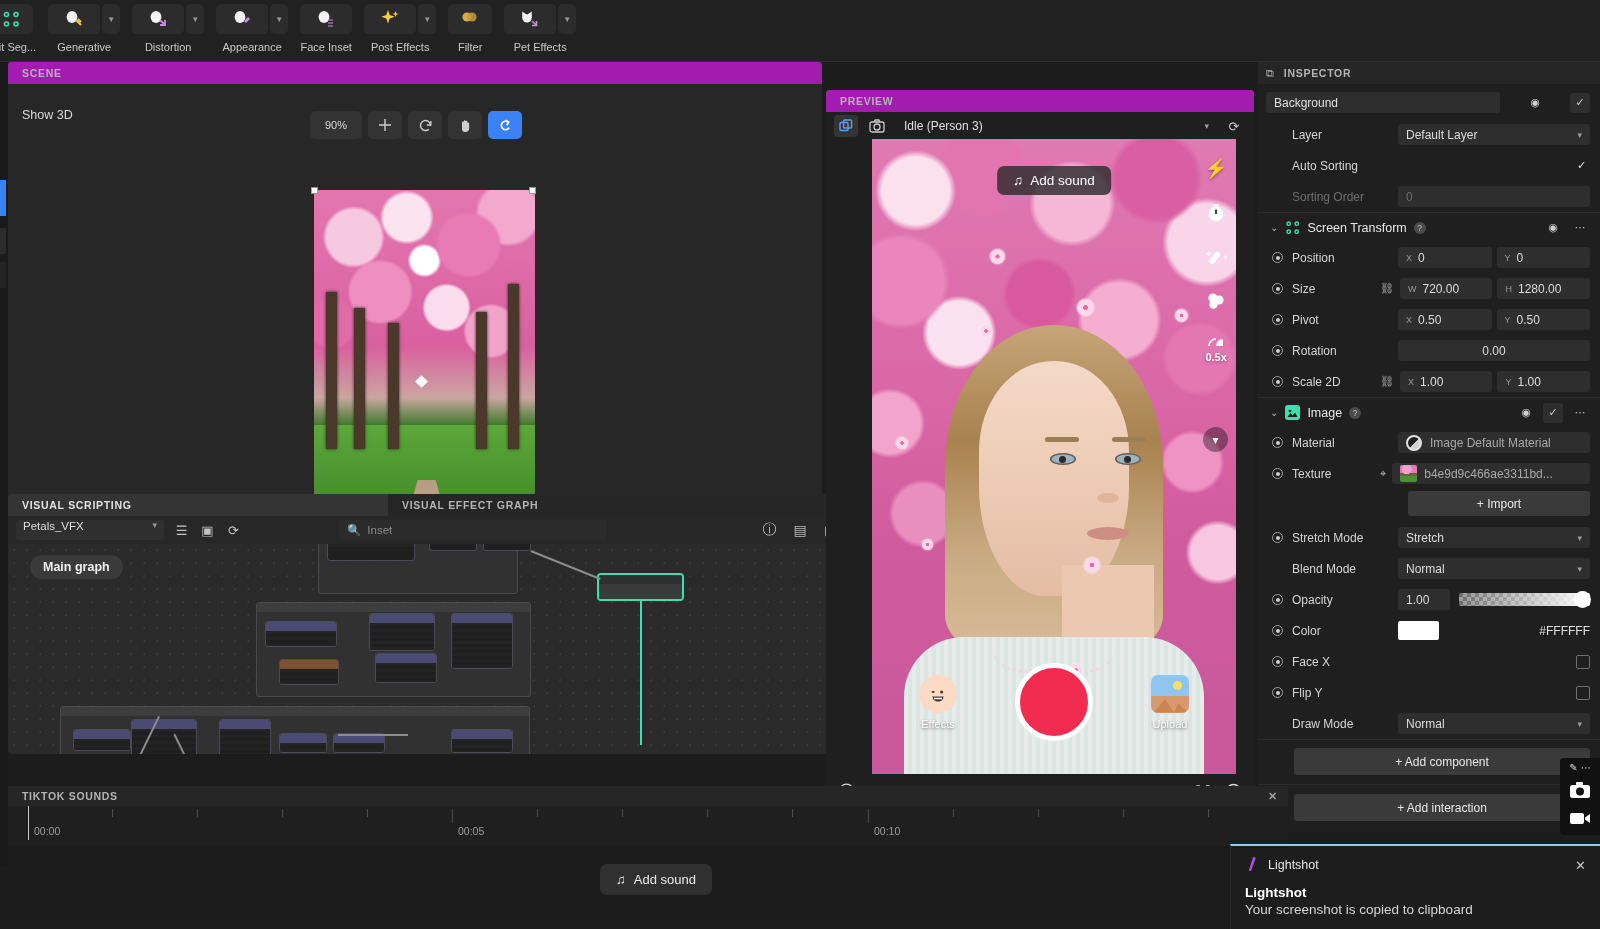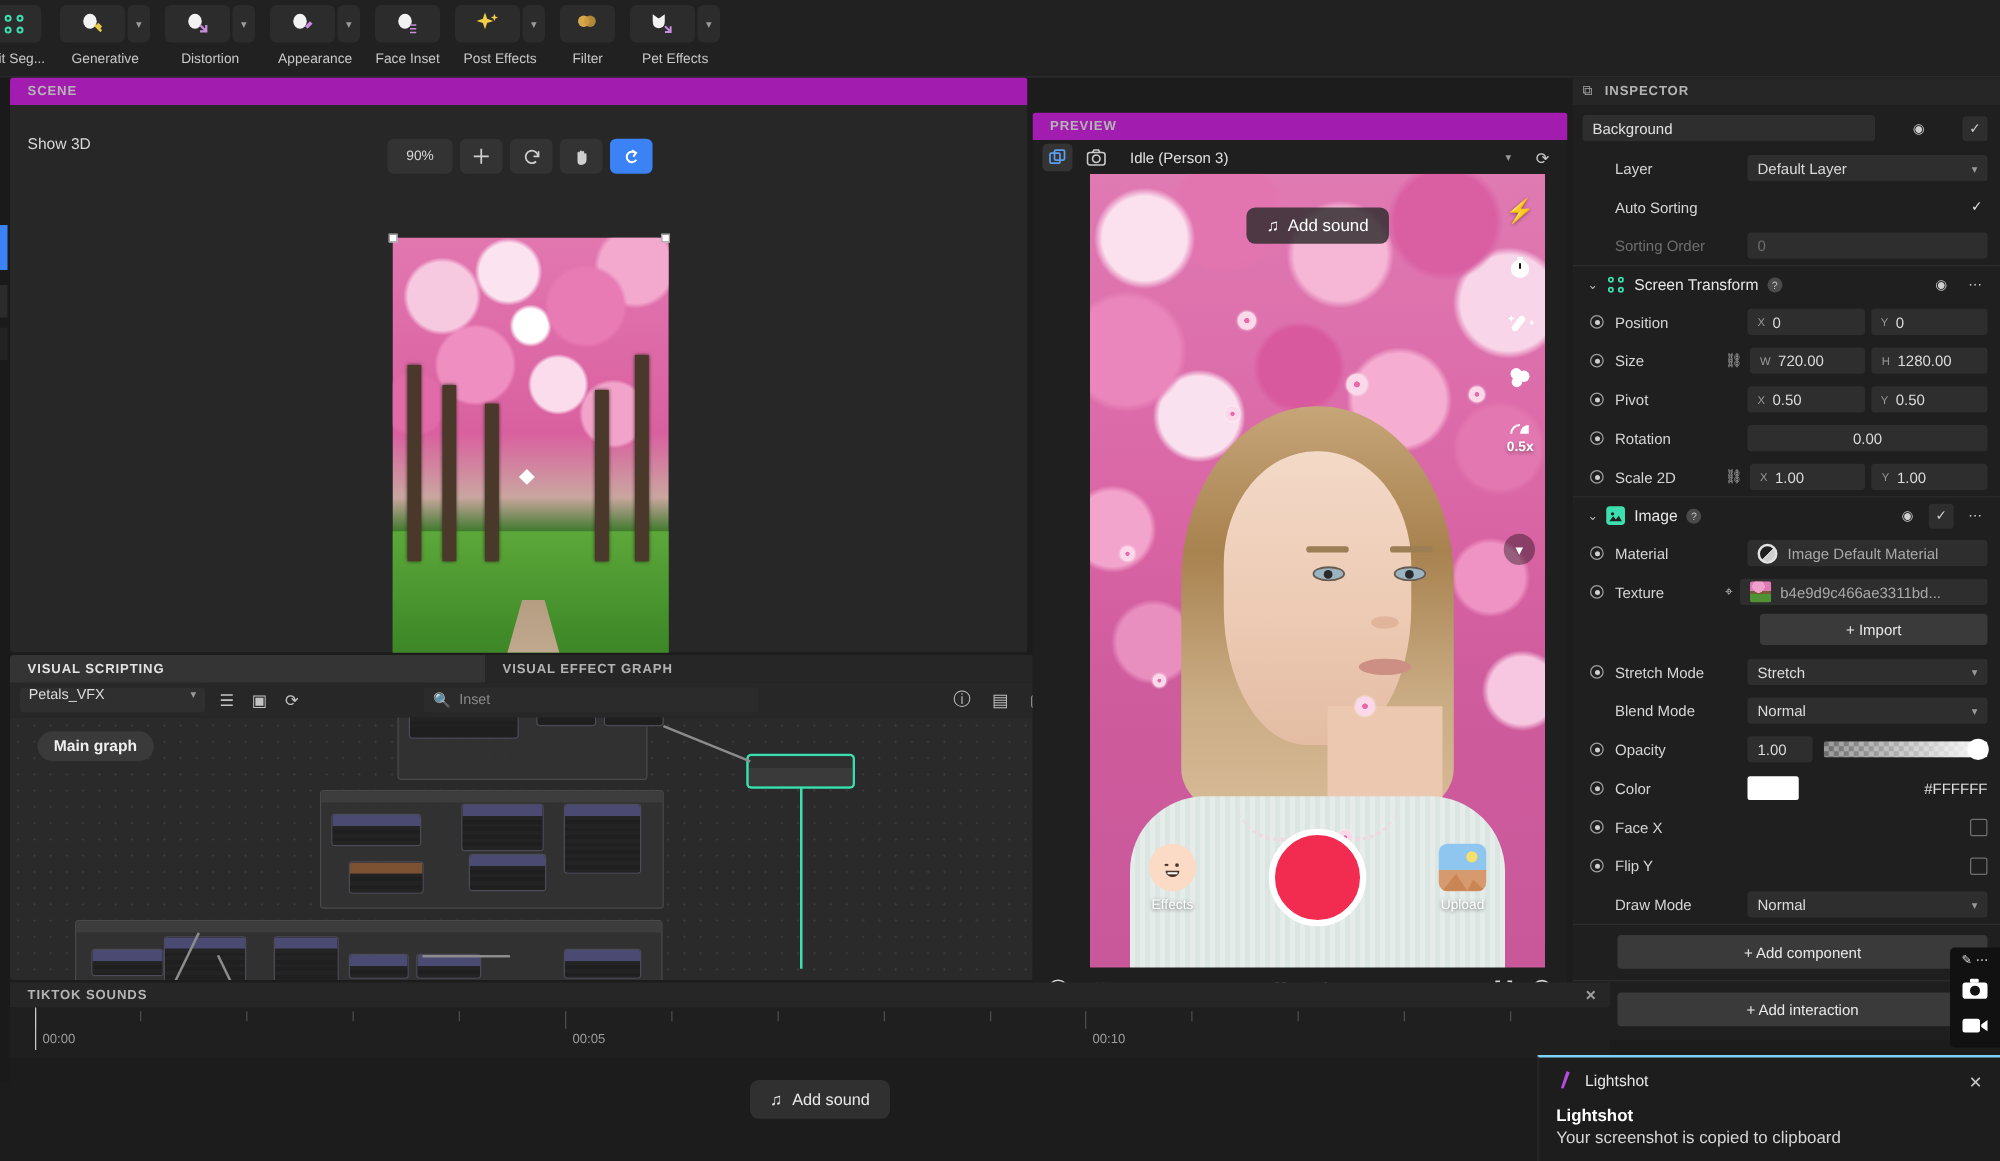--- a/index.html
+++ b/index.html
@@ -127,21 +127,21 @@
     background: linear-gradient(#5ca83a, #3f8a28 55%, #356f22 100%);
   }
   .bs-path {
     position: absolute; bottom: 0; left: 34%; width: 34%; height: 26%;
     background: linear-gradient(#b59d82, #cdb89c);
     clip-path: polygon(38% 0, 62% 0, 100% 100%, 0 100%);
   }
 
   
   #vs-panel {
-    position: absolute; left: 8px; top: 524px; width: 880px; height: 260px;
+    position: absolute; left: 8px; top: 494px; width: 880px; height: 260px;
     background: #1f1f1f; border-radius: 3px; overflow: hidden;
   }
   #vs-tabs { display: flex; height: 22px; }
   .vs-tab {
     display: flex; align-items: center;
     font-size: 10.5px; font-weight: bold; letter-spacing: 0.7px;
     color: #b4b4b4; padding: 0 14px; background: #262626;
   }
   .vs-tab.active { background: #343434; color: #e2e2e2; }
   .vs-tab.grow { flex: 1; justify-content: flex-start; }

